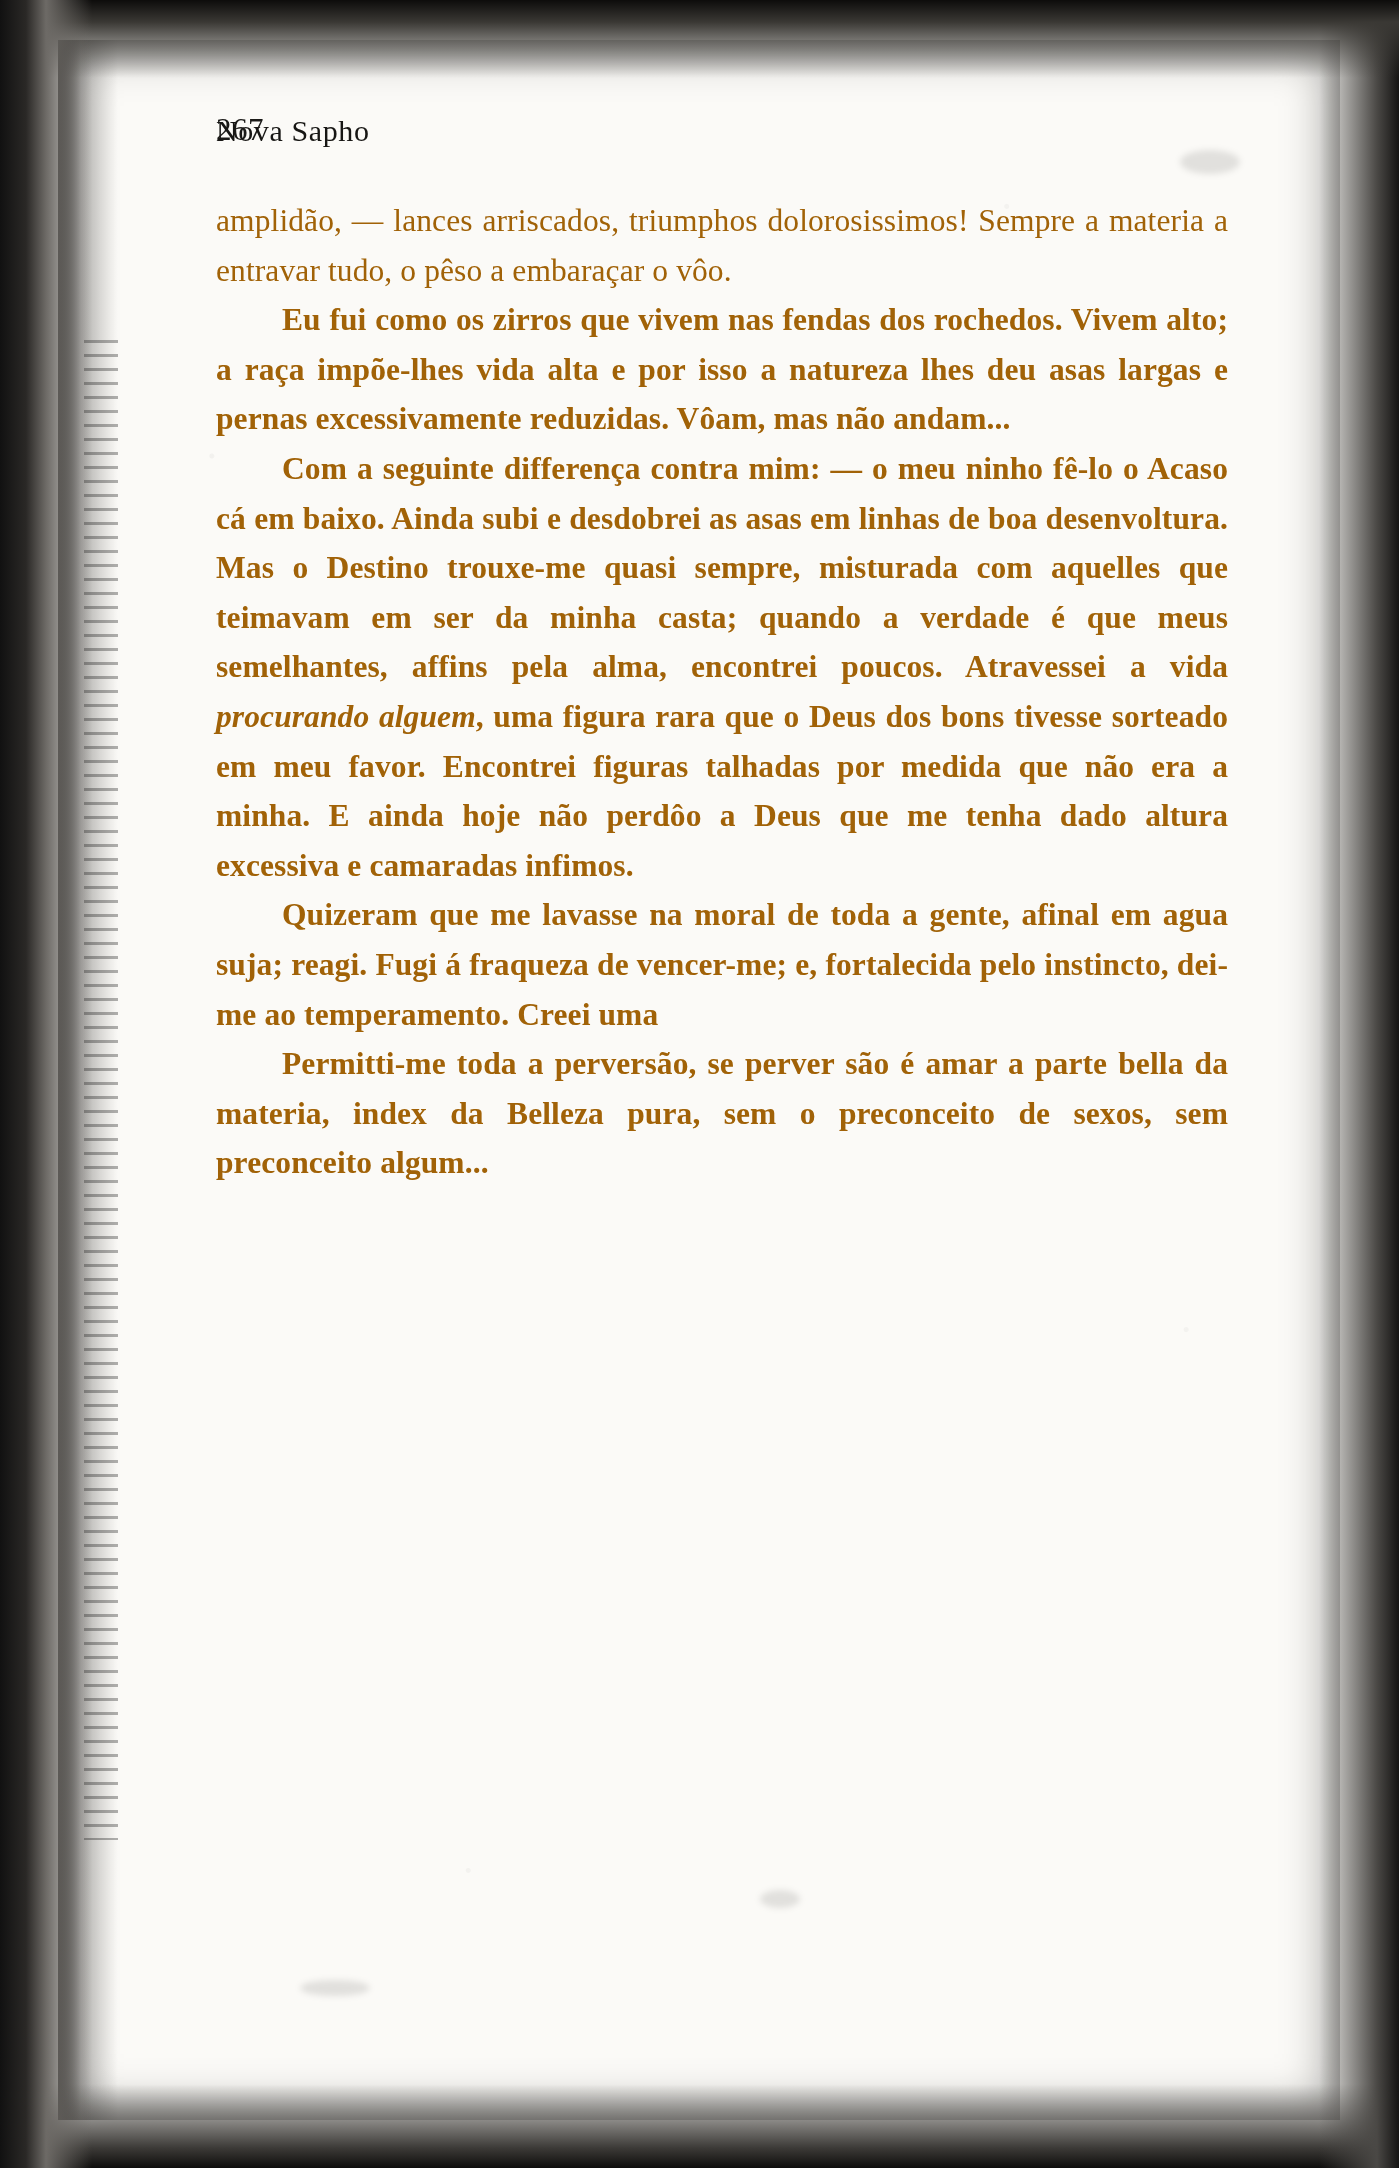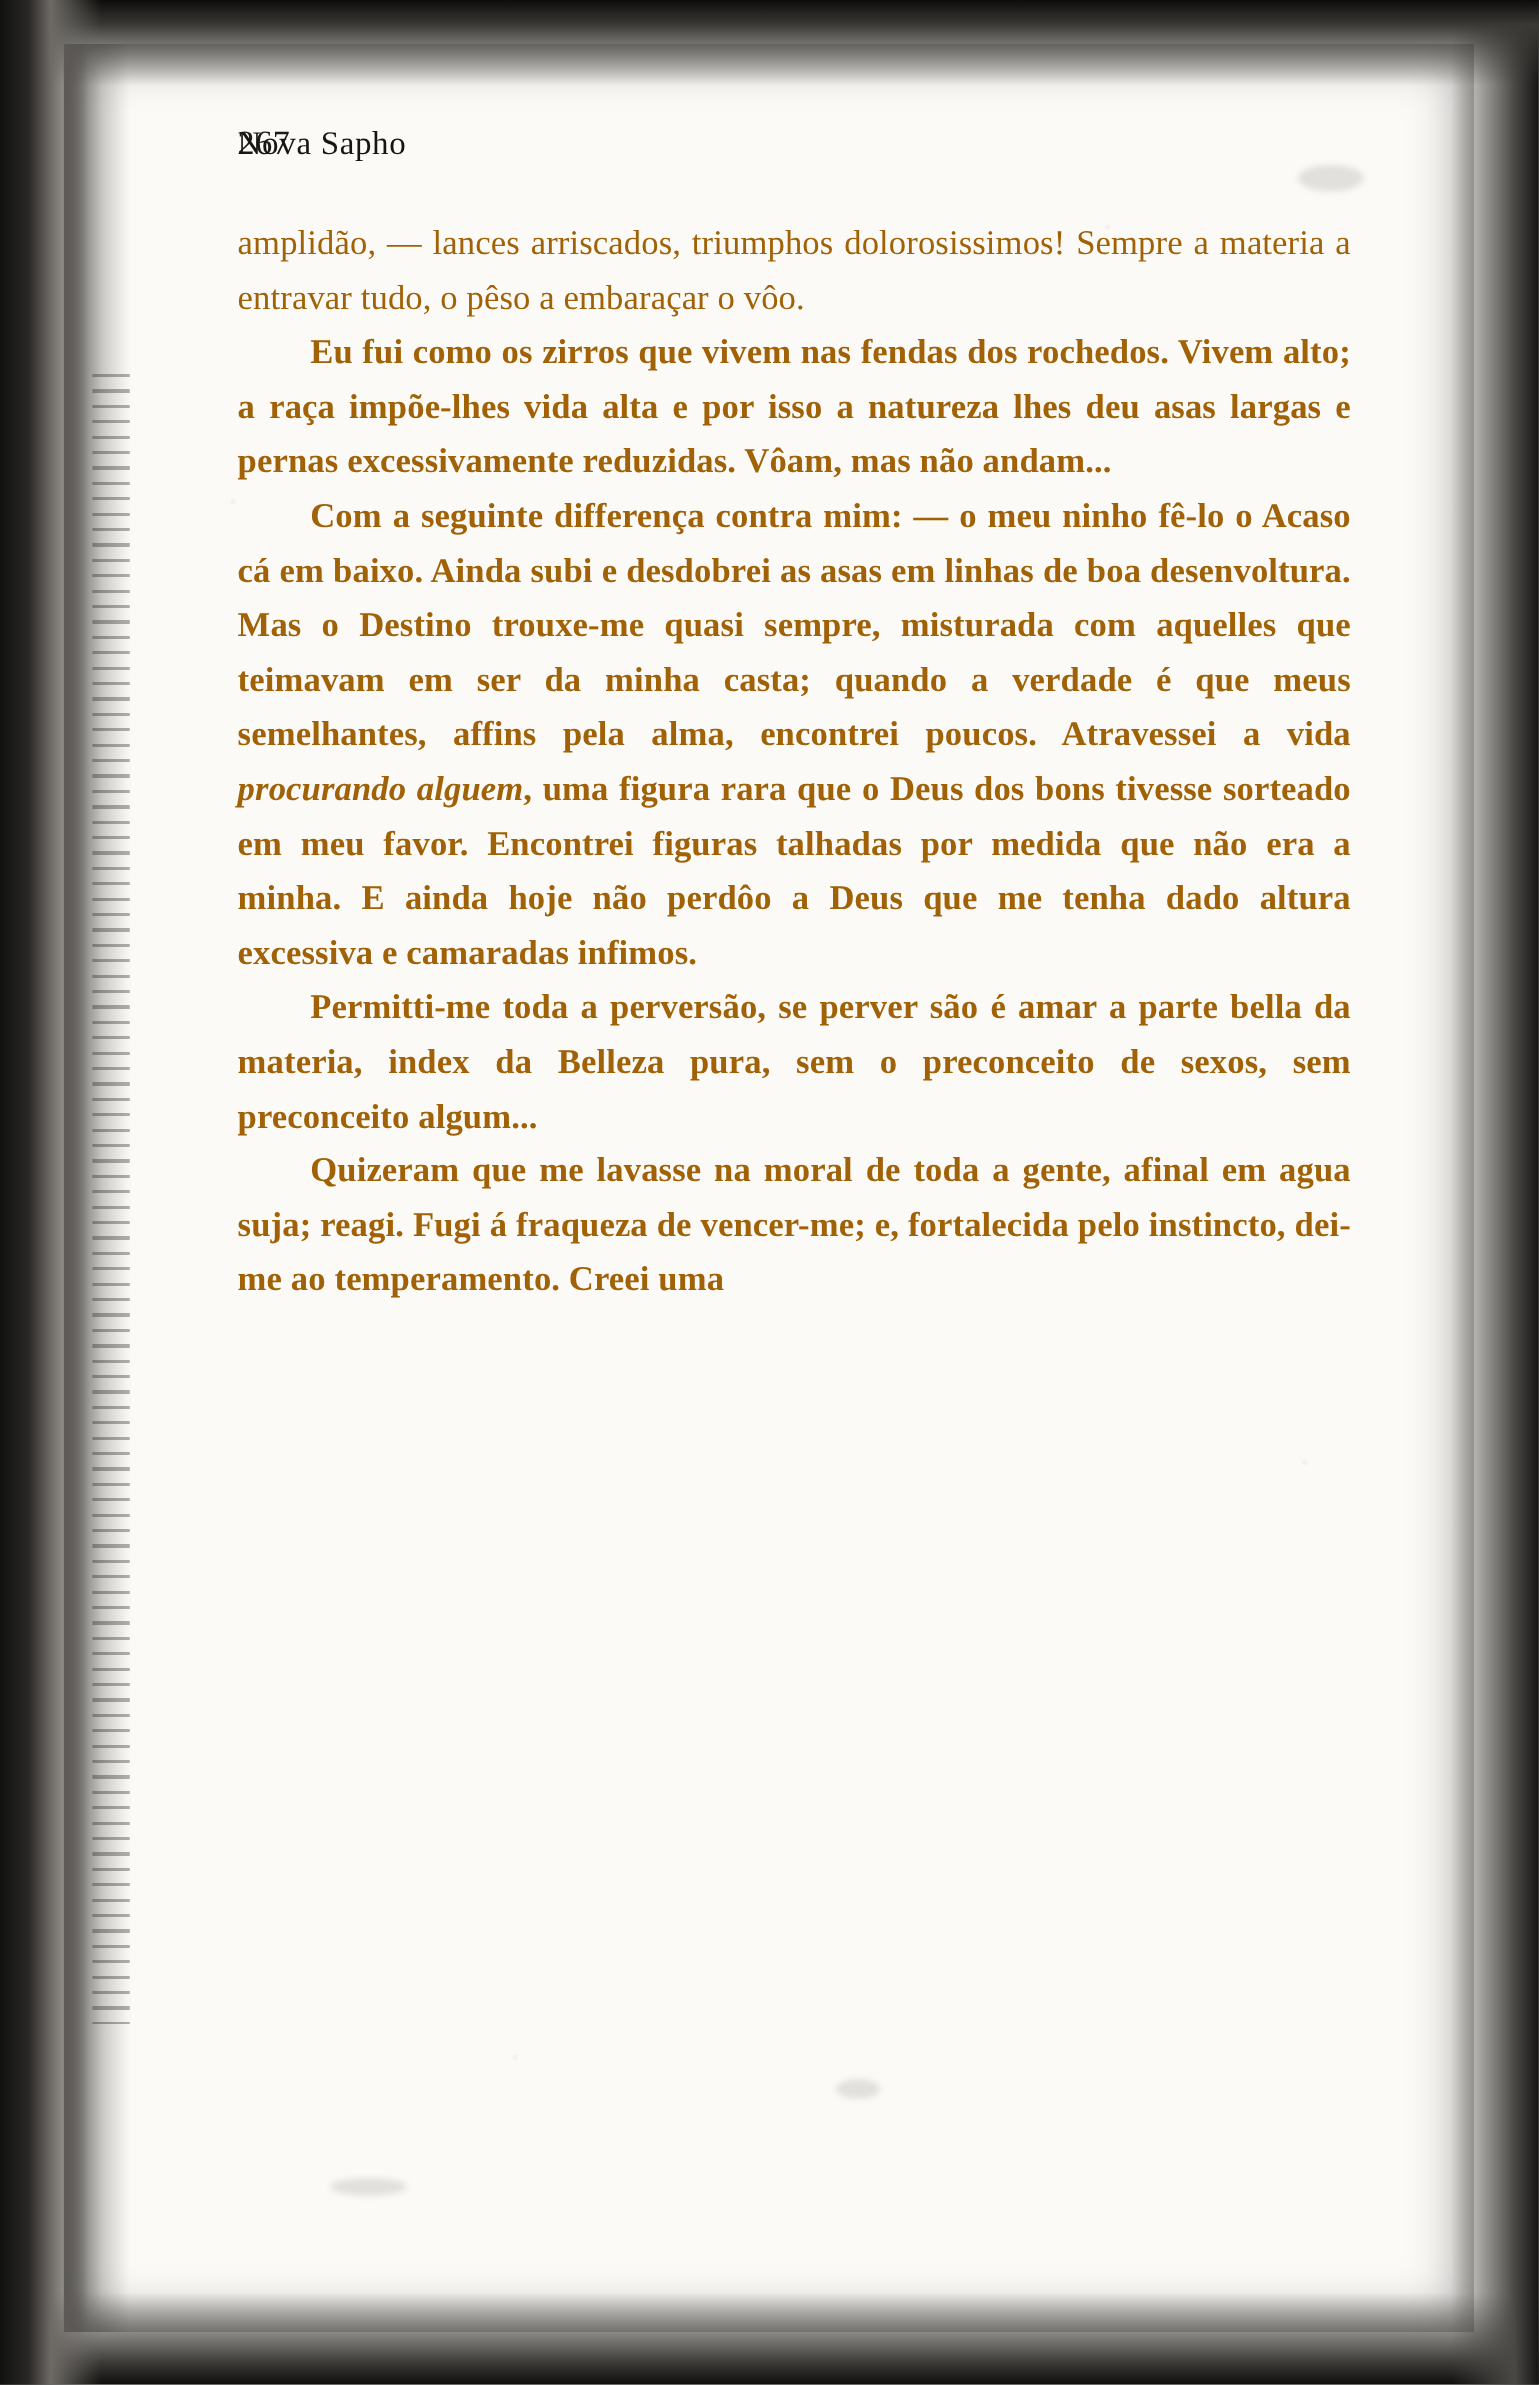--- a/index.html
+++ b/index.html
@@ -176,22 +176,22 @@
       <span class="folio">267</span>
       <span class="head-title">Nova Sapho</span>
     </div>
 
     <div class="textblock">
       <p class="ink-a">amplidão, — lances arriscados, triumphos dolorosissimos! Sempre a materia a entravar tudo, o pêso a embaraçar o vôo.</p>
       <p class="indent ink-b">Eu fui como os zirros que vivem nas fendas dos rochedos. Vivem alto; a raça impõe-lhes vida alta e por isso a natureza lhes deu asas largas e pernas excessivamente reduzidas. Vôam, mas não andam...</p>
       <p class="indent ink-a">
         <span>Com a seguinte differença contra mim: — o meu ninho fê-lo o Acaso cá em baixo. Ainda subi e desdobrei as asas em linhas de boa desenvoltura. Mas o Destino trouxe-me quasi sempre, misturada com aquelles que teimavam em ser da minha casta; quando a verdade é que meus semelhantes, affins pela alma, encontrei poucos. Atravessei a vida </span><em>procurando alguem</em><span>, uma figura rara que o Deus dos bons tivesse sorteado em meu favor. Encontrei figuras talhadas por medida que não era a minha. E ainda hoje não perdôo a Deus que me tenha dado altura excessiva e camaradas infimos.</span>
       </p>
+      <p class="indent ink-a">Quizeram que me lavasse na moral de toda a gente, afinal em agua suja; reagi. Fugi á fraqueza de vencer-me; e, fortalecida pelo instincto, dei-me ao temperamento. Creei uma</p>
       <p class="indent ink-b">Permitti-me toda a perversão, se perver são é amar a parte bella da materia, index da Belleza pura, sem o preconceito de sexos, sem preconceito algum...</p>
-      <p class="indent ink-a">Quizeram que me lavasse na moral de toda a gente, afinal em agua suja; reagi. Fugi á fraqueza de vencer-me; e, fortalecida pelo instincto, dei-me ao temperamento. Creei uma</p>
     </div>
 
   </div>
 
   <div class="smudge" style="left:1180px; top:150px; width:60px; height:24px;"></div>
   <div class="smudge" style="left:760px; top:1890px; width:40px; height:18px;"></div>
   <div class="smudge" style="left:300px; top:1980px; width:70px; height:16px;"></div>
 </div>
 
 </body></html>

